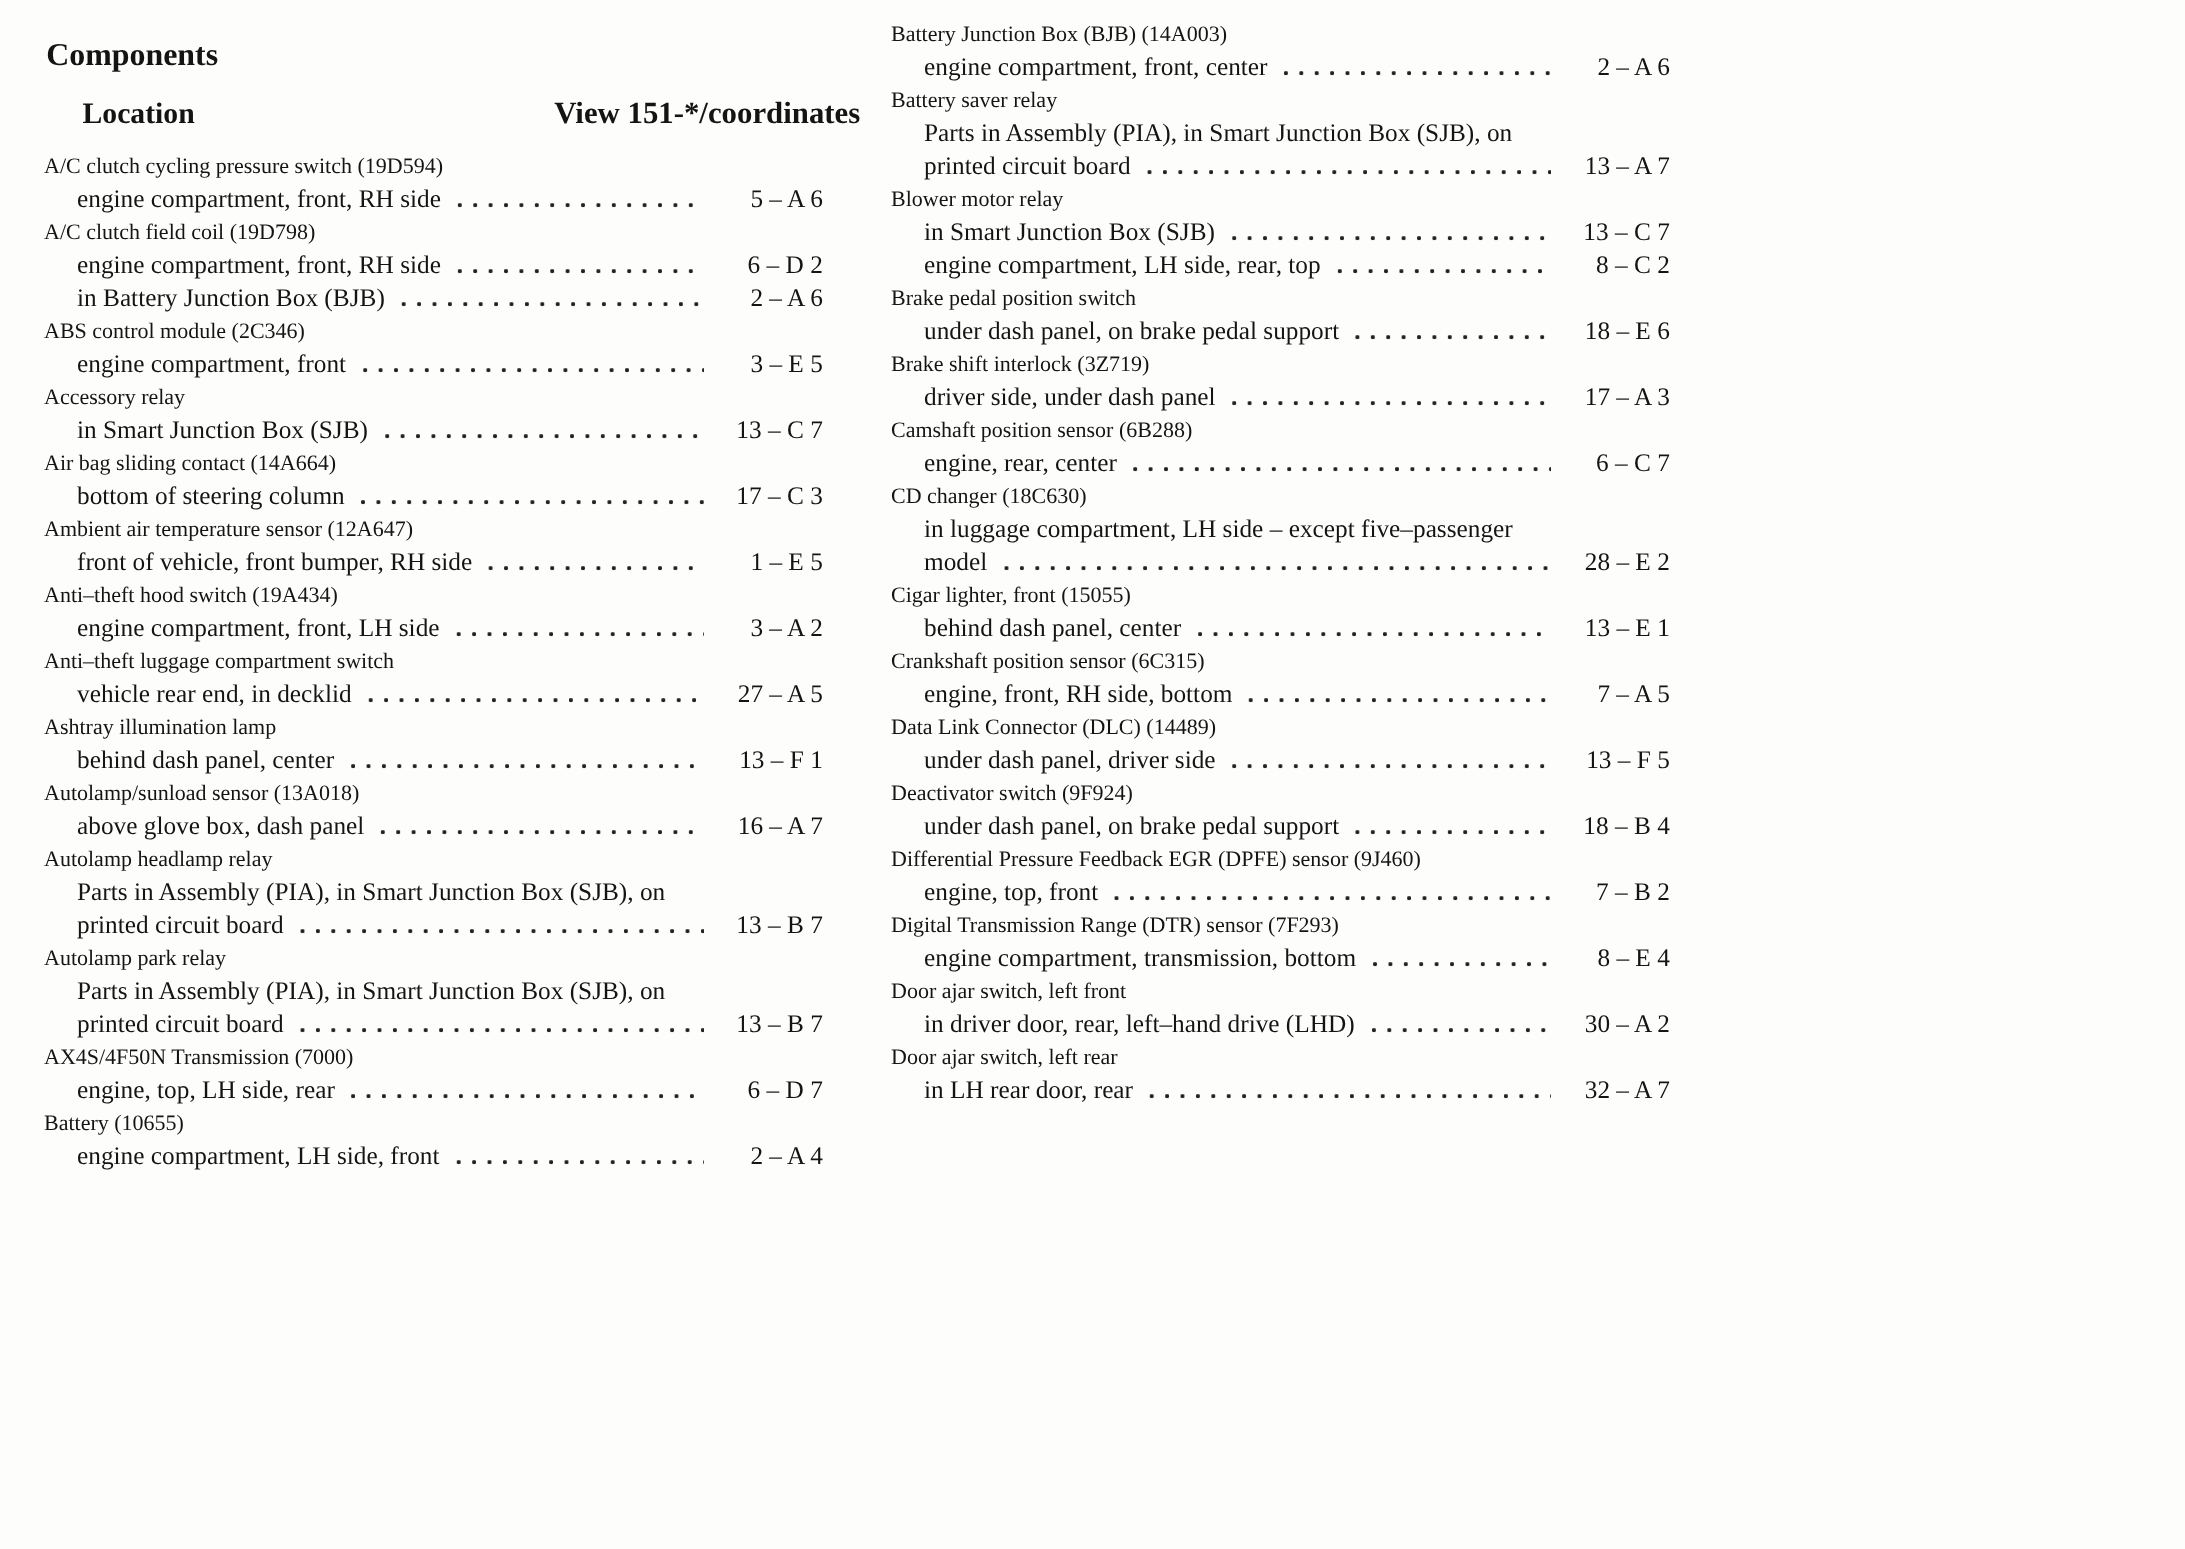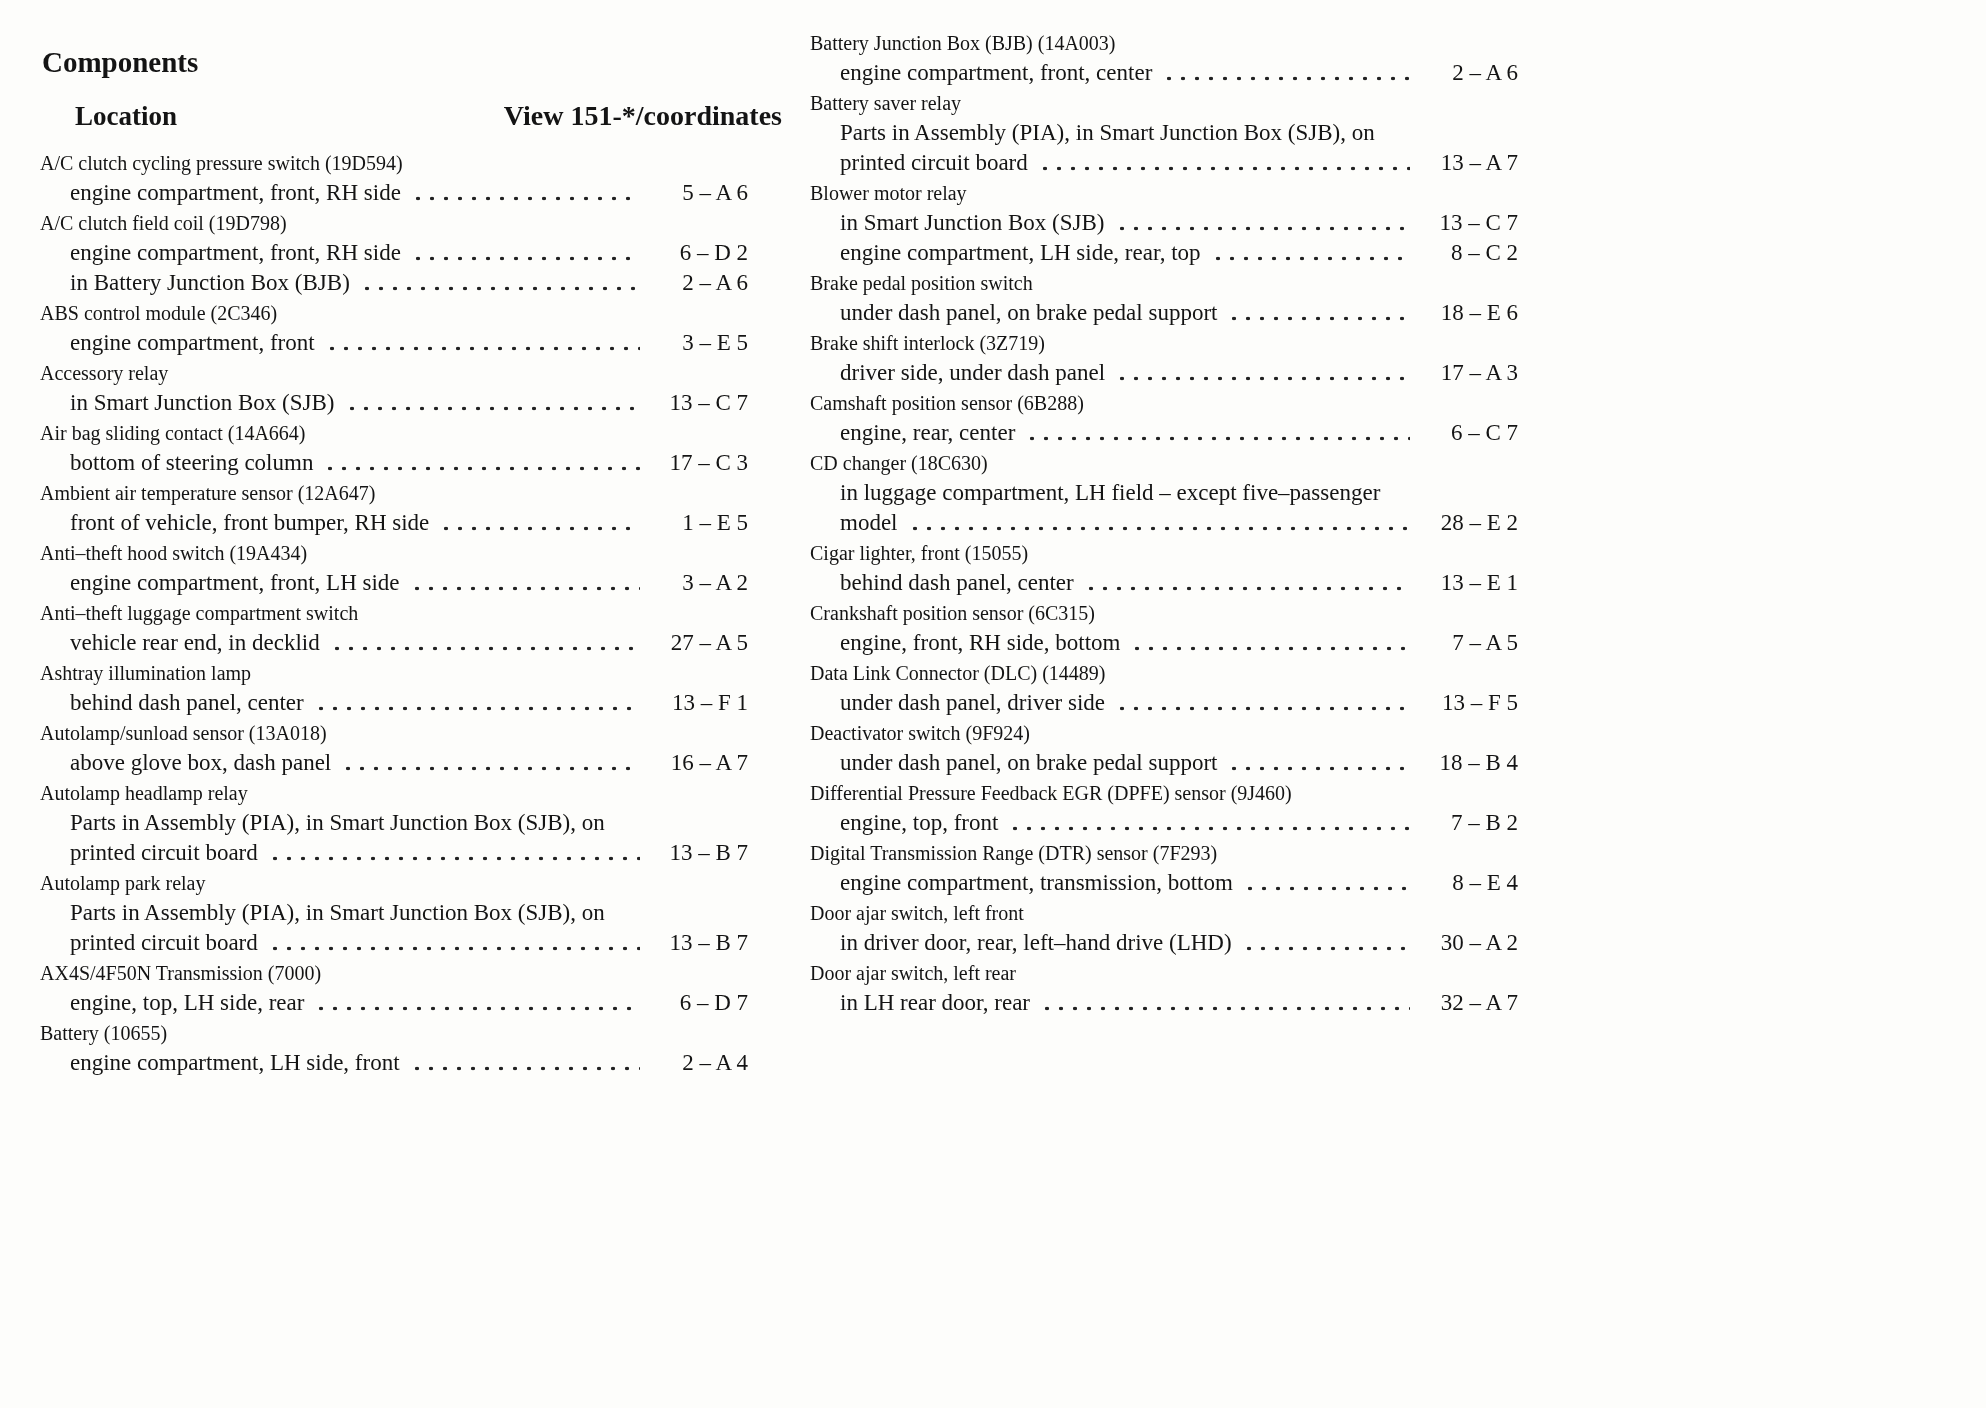--- a/index.html
+++ b/index.html
@@ -6,21 +6,21 @@
   body {
     width: 1986px;
     height: 1408px;
     background: #fdfdfb;
     color: #141414;
     font-family: "Liberation Serif", "DejaVu Serif", serif;
     overflow: hidden;
   }
   .page {
     box-sizing: border-box;
-    padding: 28px 0 0 40px;
+    padding: 16px 0 0 40px;
   }
   .columns {
     display: flex;
     gap: 62px;
     align-items: flex-start;
   }
   .col {
     width: 708px;
     flex: 0 0 auto;
   }
@@ -276,21 +276,21 @@
           <div class="comp-name">Camshaft position sensor (6B288)</div>
           <div class="loc-line">
             <span class="loc-text">engine, rear, center</span>
             <span class="dots"></span>
             <span class="coord">6 – C 7</span>
           </div>
         </div>
         <div class="entry">
           <div class="comp-name">CD changer (18C630)</div>
           <div class="loc-line">
-            <span class="loc-text">in luggage compartment, LH field – except five–passenger</span>
+            <span class="loc-text">in luggage compartment, LH side – except five–passenger</span>
           </div>
           <div class="loc-line">
             <span class="loc-text">model</span>
             <span class="dots"></span>
             <span class="coord">28 – E 2</span>
           </div>
         </div>
         <div class="entry">
           <div class="comp-name">Cigar lighter, front (15055)</div>
           <div class="loc-line">

